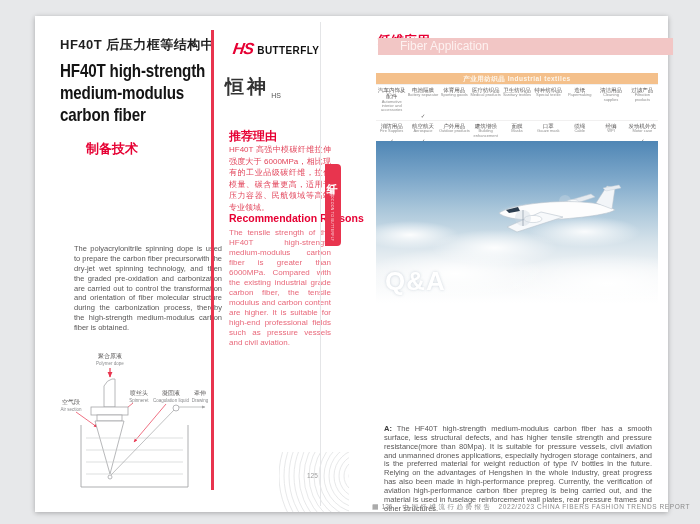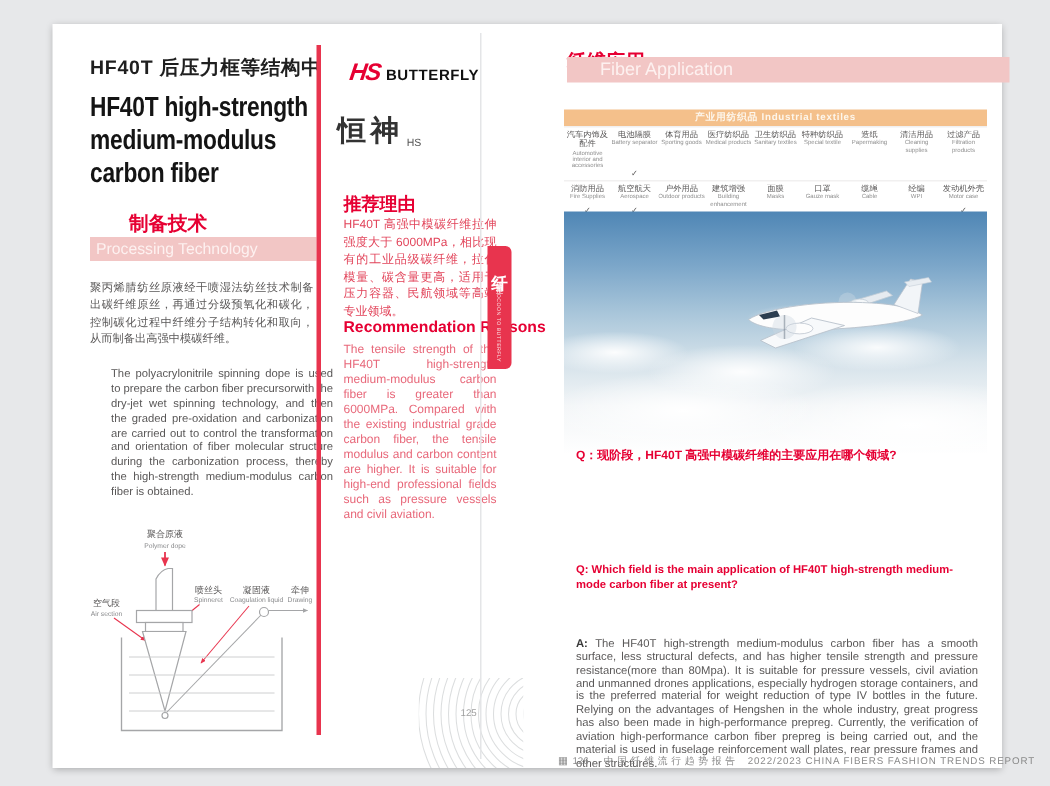--- a/index.html
+++ b/index.html
@@ -72,22 +72,20 @@
 </style>
 </head>
 <body>
 
 <div class="spread">
 
   <div class="abs title-cn">HF40T 后压力框等结构中</div>
   <div class="abs title-en">HF40T high-strength medium-modulus carbon fiber</div>
 
   <div class="abs sec-head proc-head">制备技术</div>
-  <div class="abs banner proc-banner">Processing Technology</div>
-  <div class="abs gray-txt proc-cn">聚丙烯腈纺丝原液经干喷湿法纺丝技术制备出碳纤维原丝，再通过分级预氧化和碳化，控制碳化过程中纤维分子结构转化和取向，从而制备出高强中模碳纤维。</div>
   <div class="abs gray-txt proc-en">The polyacrylonitrile spinning dope is used to prepare the carbon fiber precursorwith the dry-jet wet spinning technology, and then the graded pre-oxidation and carbonization are carried out to control the transformation and orientation of fiber molecular structure during the carbonization process, thereby the high-strength medium-modulus carbon fiber is obtained.</div>
 
   <svg class="abs diagram" viewBox="0 0 202 166">
     <defs>
       <marker id="mr" markerWidth="6" markerHeight="6" refX="4.5" refY="2.2" orient="auto">
           <path d="M0,0L5,2.2L0,4.4Z" fill="#e8344e"></path>
         </marker>
       <marker id="mg" markerWidth="6" markerHeight="6" refX="4.5" refY="2.2" orient="auto">
           <path d="M0,0L5,2.2L0,4.4Z" fill="#a5a6a8"></path>
         </marker>
@@ -338,22 +336,21 @@
       <path d="M112,9 L128,6 L130,9 L115,12 Z" fill="#e8edf2" stroke="#c2ccd6" stroke-width=".4"></path>
 
       <path d="M15,31 L27,28 L29,32 L18,34 Z" fill="#2c3e50"></path>
 
       <path d="M50,33 L16,48 L26,53 L72,38 Z" fill="#f7f9fb" stroke="#b9c2cc" stroke-width=".6"></path>
       <ellipse cx="42" cy="40" rx="9" ry="3.6" fill="#fdfdfd" stroke="#b9c2cc" stroke-width=".5"></ellipse>
       <circle cx="32" cy="39" r="8" fill="rgba(205,215,226,.4)"></circle>
       <line x1="32" y1="31" x2="32" y2="47" stroke="rgba(90,105,120,.45)" stroke-width="1"></line>
     </svg>
   </div>
-
-  <div class="abs q-line q1">Q：现阶段，HF40T 高强中模碳纤维的主要应用在哪个领域?</div>
-  <div class="abs q-line q2">Q: Which field is the main application of HF40T high-strength medium-mode carbon fiber at present?</div>
+  <div class="abs qa-label">Q&amp;A</div>
+
   <div class="abs gray-txt a2"><span class="a-prefix">A:</span> <span>The HF40T high-strength medium-modulus carbon fiber has a smooth surface, less structural defects, and has higher tensile strength and pressure resistance(more than 80Mpa). It is suitable for pressure vessels, civil aviation and unmanned drones applications, especially hydrogen storage containers, and is the preferred material for weight reduction of type IV bottles in the future. Relying on the advantages of Hengshen in the whole industry, great progress has also been made in high-performance prepreg. Currently, the verification of aviation high-performance carbon fiber prepreg is being carried out, and the material is used in fuselage reinforcement wall plates, rear pressure frames and other structures.</span></div>
 
   <div class="abs footer">
     <span class="grid-icon">▦</span><span class="f-num">126</span><span class="f-cn">中国纤维流行趋势报告</span><span class="f-en">2022/2023 CHINA FIBERS FASHION TRENDS REPORT</span>
   </div>
 
 </div>
 
 </body></html>

